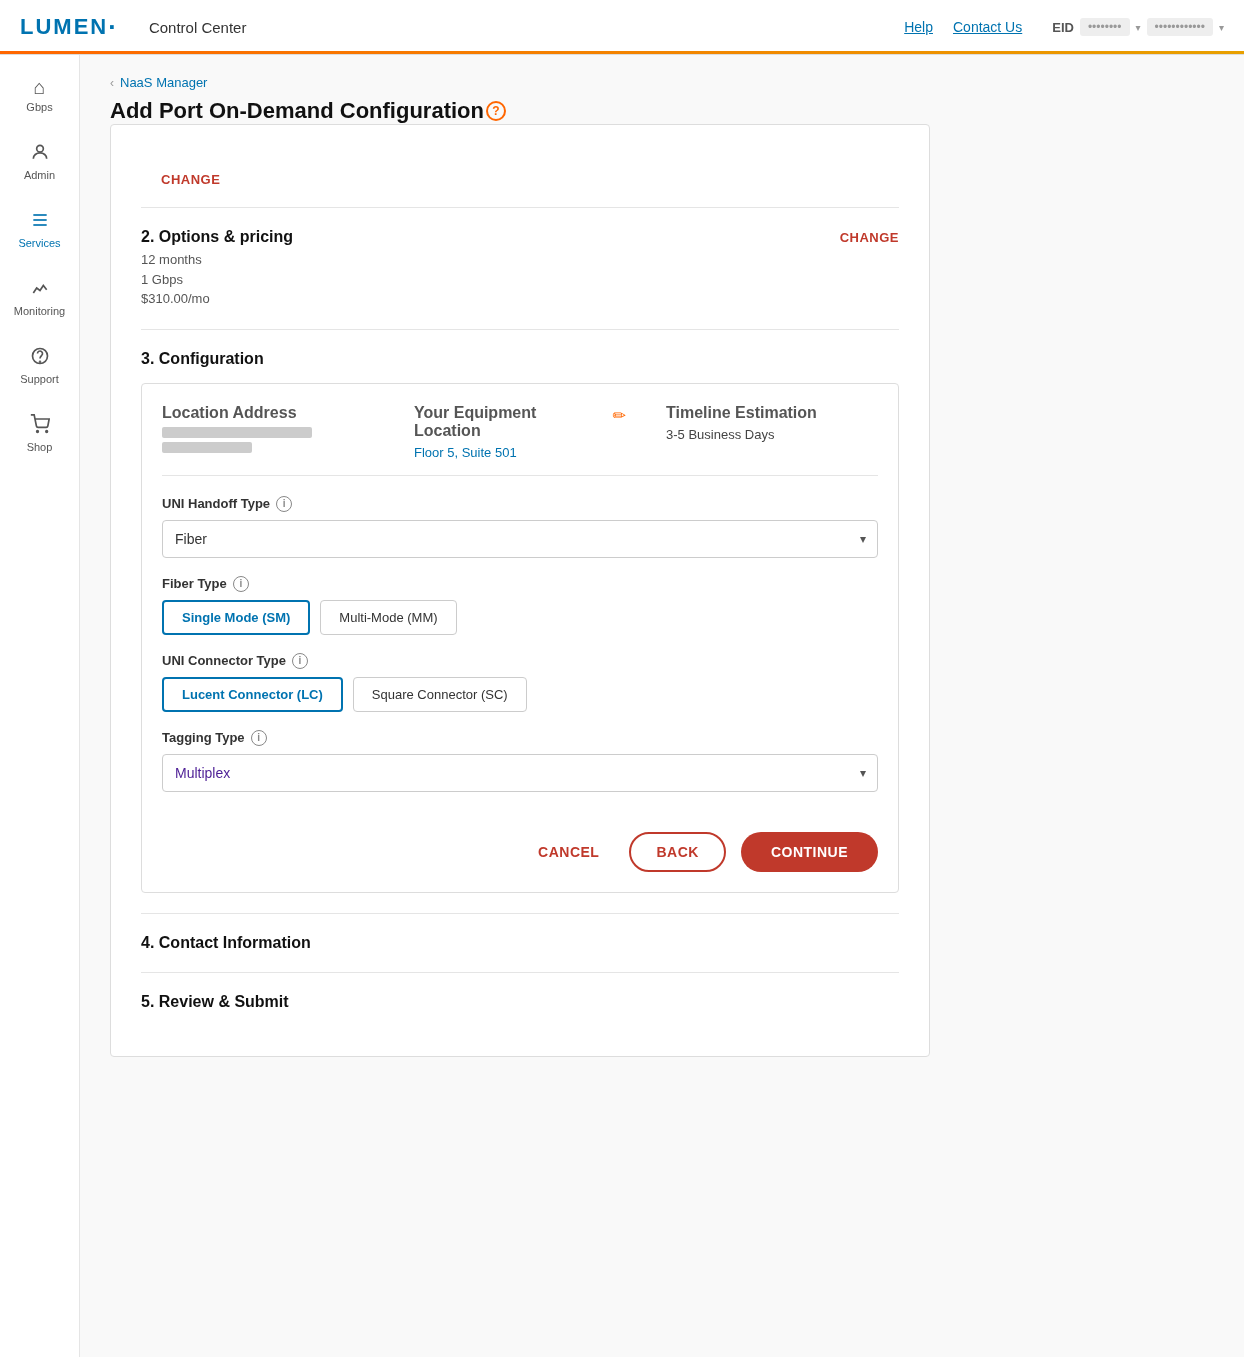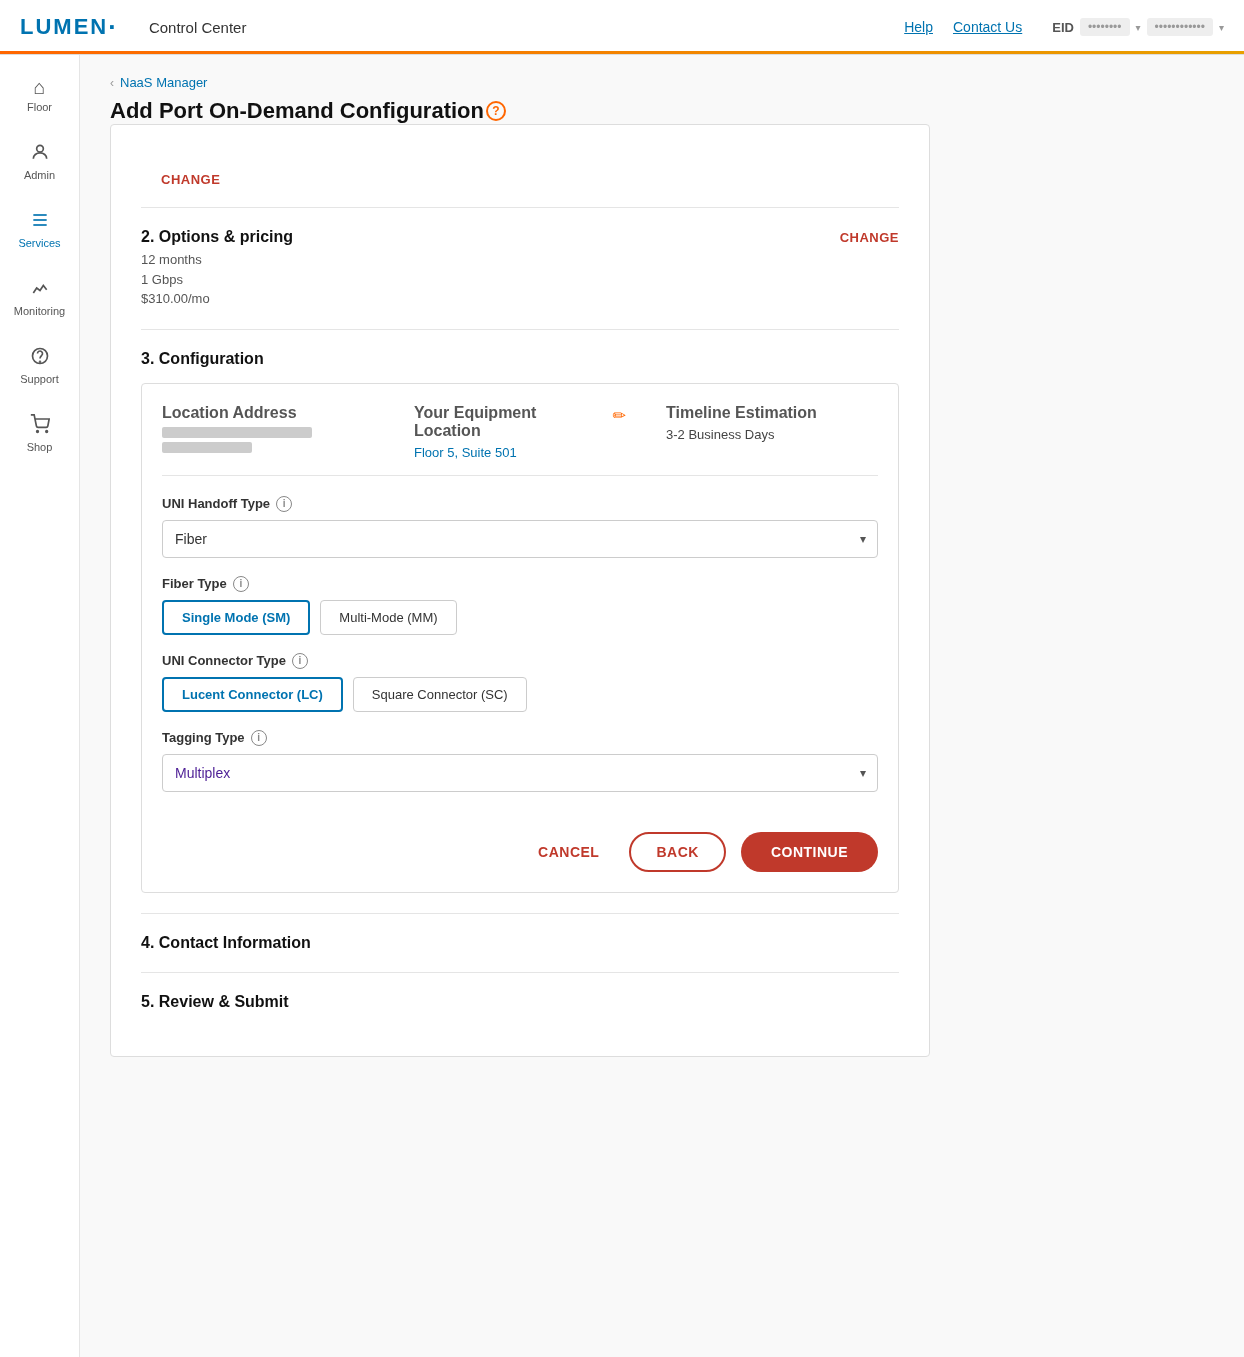--- a/index.html
+++ b/index.html
@@ -374,21 +374,21 @@
     </div>
   </div>
   <div class="top-nav-orange-bar"></div>
 </div>
 
 <div class="app-layout">
 
   <div class="sidebar">
     <div class="sidebar-item">
       <span class="sidebar-icon">⌂</span>
-      <span class="sidebar-label">Floor</span>
+      <span class="sidebar-label">Gbps</span>
     </div>
     <div class="sidebar-item">
       <span class="sidebar-icon">
         <svg width="20" height="20" viewBox="0 0 24 24" fill="none" stroke="#555" stroke-width="2">
             <circle cx="12" cy="8" r="4"></circle>
             <path d="M4 20c0-4 3.6-7 8-7s8 3 8 7"></path>
           </svg>
       </span>
       <span class="sidebar-label">Admin</span>
     </div>
@@ -485,21 +485,21 @@
             </div>
             <div class="config-col equipment-col">
               <div>
                 <div class="config-col-label">Your Equipment Location</div>
                 <div class="config-col-value-teal">Floor 5, Suite 501</div>
               </div>
               <div class="edit-icon">✏</div>
             </div>
             <div class="config-col timeline-col">
               <div class="config-col-label">Timeline Estimation</div>
-              <div class="config-col-value-dark">3-2 Business Days</div>
+              <div class="config-col-value-dark">3-5 Business Days</div>
             </div>
           </div>
 
           <div class="field-group">
             <div class="field-label">
               <span>UNI Handoff Type</span>
               <span class="info-icon">i</span>
             </div>
             <div class="select-wrapper">
               <select class="select-field">

